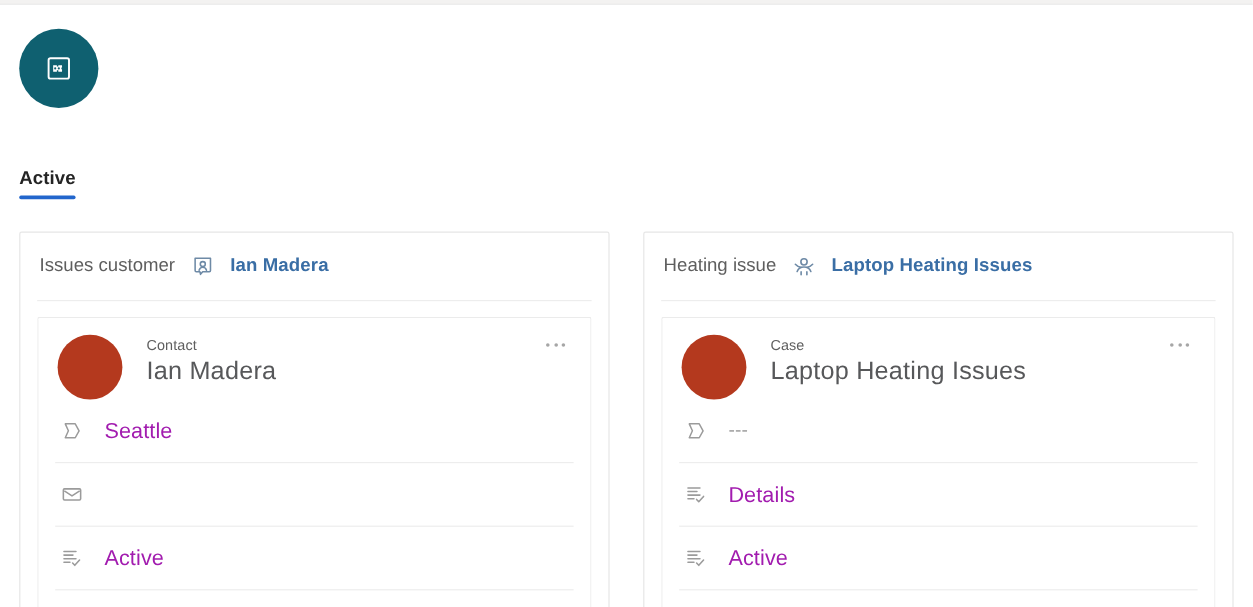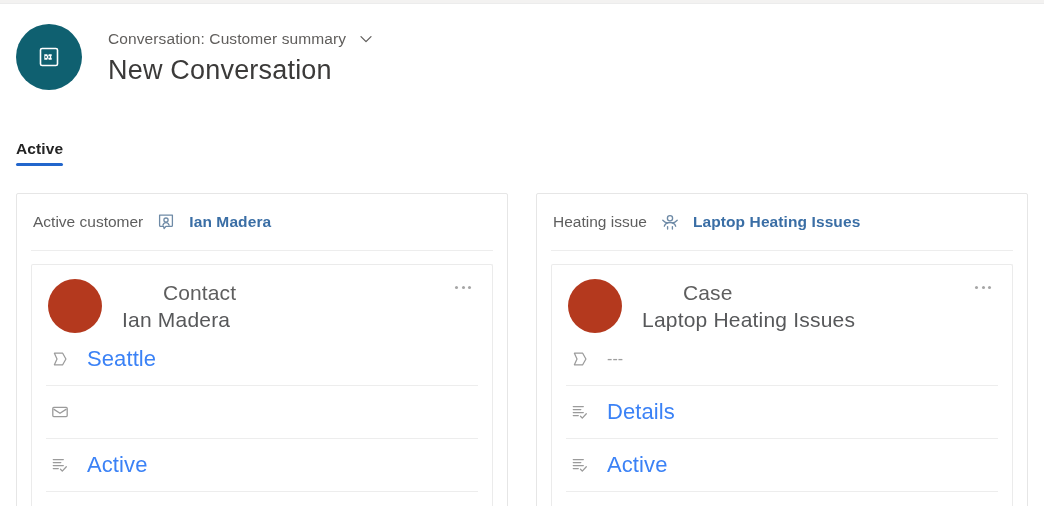--- a/index.html
+++ b/index.html
@@ -177,25 +177,24 @@
     background: #b4391e;
     flex: 0 0 auto;
     margin-left: 2px;
   }
   .record-head-texts {
     margin-left: 20px;
     padding-top: 2px;
     min-width: 0;
   }
   .record-type {
-    font-size: 21px;
+    font-size: 12px;
     color: #5e5e5e;
     letter-spacing: .1px;
     white-space: nowrap;
-    margin-left: 41px;
   }
   .record-name {
     margin-top: 3px;
     font-size: 21px;
     color: #57585a;
     font-weight: 400;
     letter-spacing: .2px;
     white-space: nowrap;
   }
   .overflow-btn {
@@ -233,22 +232,22 @@
     width: 22px;
     height: 22px;
     display: flex;
     align-items: center;
     justify-content: center;
     color: #9b9b9b;
     flex: 0 0 auto;
   }
   .field-icon svg { display: block; }
   .field-value {
-    font-size: 22px;
-    color: #3b82f6;
+    font-size: 18px;
+    color: #a21caf;
     letter-spacing: .1px;
     white-space: nowrap;
   }
   .field-value.muted {
     color: #9e9e9e;
     font-size: 16px;
   }
 </style>
 </head>
 <body>
@@ -258,45 +257,34 @@
 <div class="app-header">
   <div class="entity-avatar">
     <svg width="28" height="28" viewBox="0 0 28 28" fill="none">
       <rect x="5.5" y="5.5" width="17" height="17" rx="1.6" stroke="#ffffff" stroke-width="1.6"></rect>
       <path d="M9.3 11.3h3.1v1.2h1.2v-1.2h3.1v5.4h-3.1v-1.2h-1.2v1.2H9.3z" fill="#ffffff"></path>
       <circle cx="11" cy="14" r="0.9" fill="#0f6070"></circle>
       <circle cx="14" cy="14" r="0.9" fill="#0f6070"></circle>
       <circle cx="17" cy="14" r="0.9" fill="#0f6070"></circle>
     </svg>
   </div>
-  <div class="header-texts">
-    <div class="breadcrumb-row">
-      <span class="breadcrumb-text">Conversation: Customer summary</span>
-      <span class="chevron-btn">
-        <svg width="16" height="16" viewBox="0 0 16 16" fill="none">
-          <path d="M3 5.6 L8 10.6 L13 5.6" stroke="currentColor" stroke-width="1.25" stroke-linecap="round" stroke-linejoin="round"></path>
-        </svg>
-      </span>
-    </div>
-    <div class="page-title">New Conversation</div>
-  </div>
 </div>
 
 <div class="tabstrip">
   <div class="tab active">
     <span>Active</span>
   </div>
 </div>
 
 <div class="cards-area">
 
   <div class="outer-card">
 
     <div class="search-row">
-      <span class="search-label">Active customer</span>
+      <span class="search-label">Issues customer</span>
       <span class="search-entity-icon">
         <svg width="20" height="20" viewBox="0 0 20 20" fill="none">
           <path d="M3.6 3.2h12.8v10.2a1 1 0 0 1-1 1H9.9L8.1 16.6 7.6 14.4H4.6a1 1 0 0 1-1-1z" stroke="currentColor" stroke-width="1.3" stroke-linejoin="round"></path>
           <circle cx="10" cy="8.1" r="2.1" stroke="currentColor" stroke-width="1.3"></circle>
           <path d="M6.9 13.2c.5-1.6 1.7-2.5 3.1-2.5s2.6.9 3.1 2.5" stroke="currentColor" stroke-width="1.3" stroke-linecap="round"></path>
         </svg>
       </span>
       <span class="search-value">Ian Madera</span>
     </div>
 

